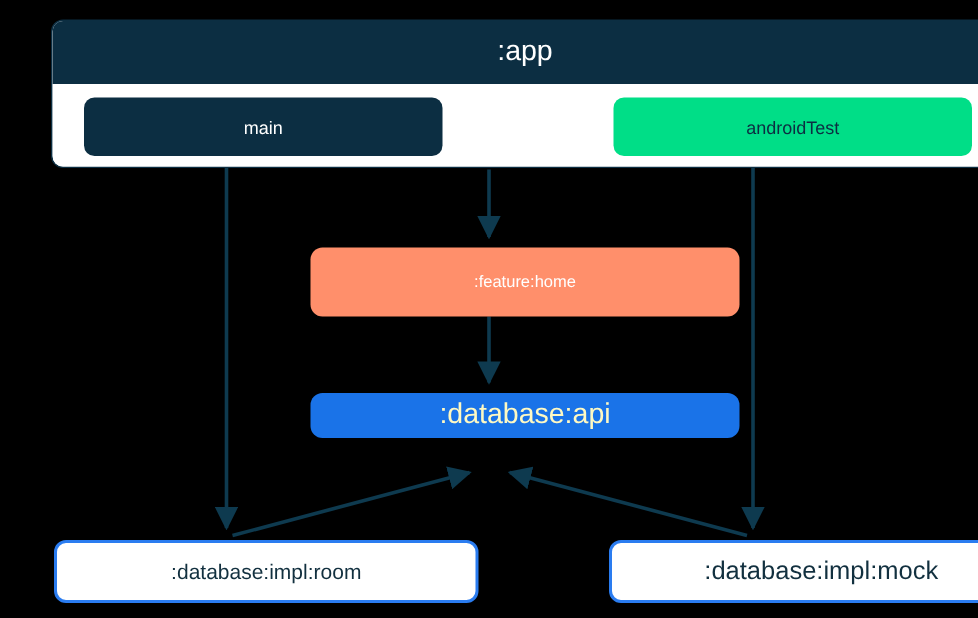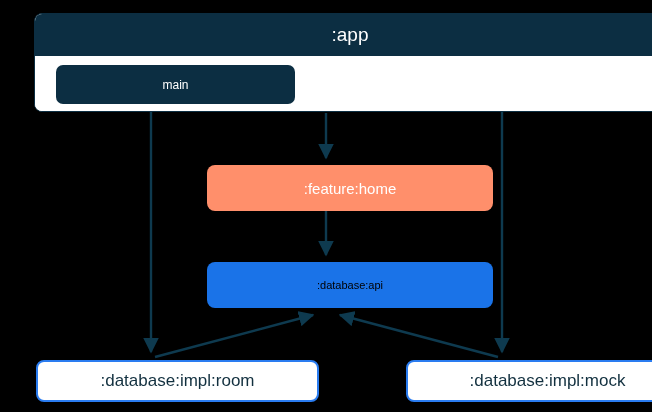--- a/index.html
+++ b/index.html
@@ -87,42 +87,42 @@
   }
   
   #node-feature-home {
     left: 183px;
     top: 165px;
     width: 286px;
     height: 46px;
     border-radius: 8px;
     background: #ff8f6b;
     color: #ffffff;
-    font-size: 15px;
+    font-size: 11px;
   }
   #node-database-api {
     left: 183px;
     top: 262px;
     width: 286px;
-    height: 46px;
+    height: 30px;
     border-radius: 8px;
     background: #1a73e8;
-    color: #000000;
-    font-size: 11px;
+    color: #fef9c3;
+    font-size: 19px;
   }
   #node-impl-room {
     left: 12px;
     top: 360px;
     width: 283px;
     height: 42px;
     border-radius: 8px;
     background: #ffffff;
     border: 2px solid #2a7cf0;
     color: #12303f;
-    font-size: 17px;
+    font-size: 14px;
   }
   #node-impl-mock {
     left: 382px;
     top: 360px;
     width: 283px;
     height: 42px;
     border-radius: 8px;
     background: #ffffff;
     border: 2px solid #2a7cf0;
     color: #12303f;
@@ -151,20 +151,21 @@
 
     <line x1="155" y1="357" x2="313" y2="315" stroke="#0e3a4f" stroke-width="2.4" marker-end="url(#arrow)"></line>
 
     <line x1="498" y1="357" x2="340" y2="315" stroke="#0e3a4f" stroke-width="2.4" marker-end="url(#arrow)"></line>
   </svg>
 
   <div id="app-container" class="node">
     <div id="app-header">:app</div>
     <div id="app-body">
       <div id="node-main" class="submodule">main</div>
+      <div id="node-androidtest" class="submodule">androidTest</div>
     </div>
   </div>
 
   <div id="node-feature-home" class="node">:feature:home</div>
 
   <div id="node-database-api" class="node">:database:api</div>
 
   <div id="node-impl-room" class="node">:database:impl:room</div>
 
   <div id="node-impl-mock" class="node">:database:impl:mock</div>

